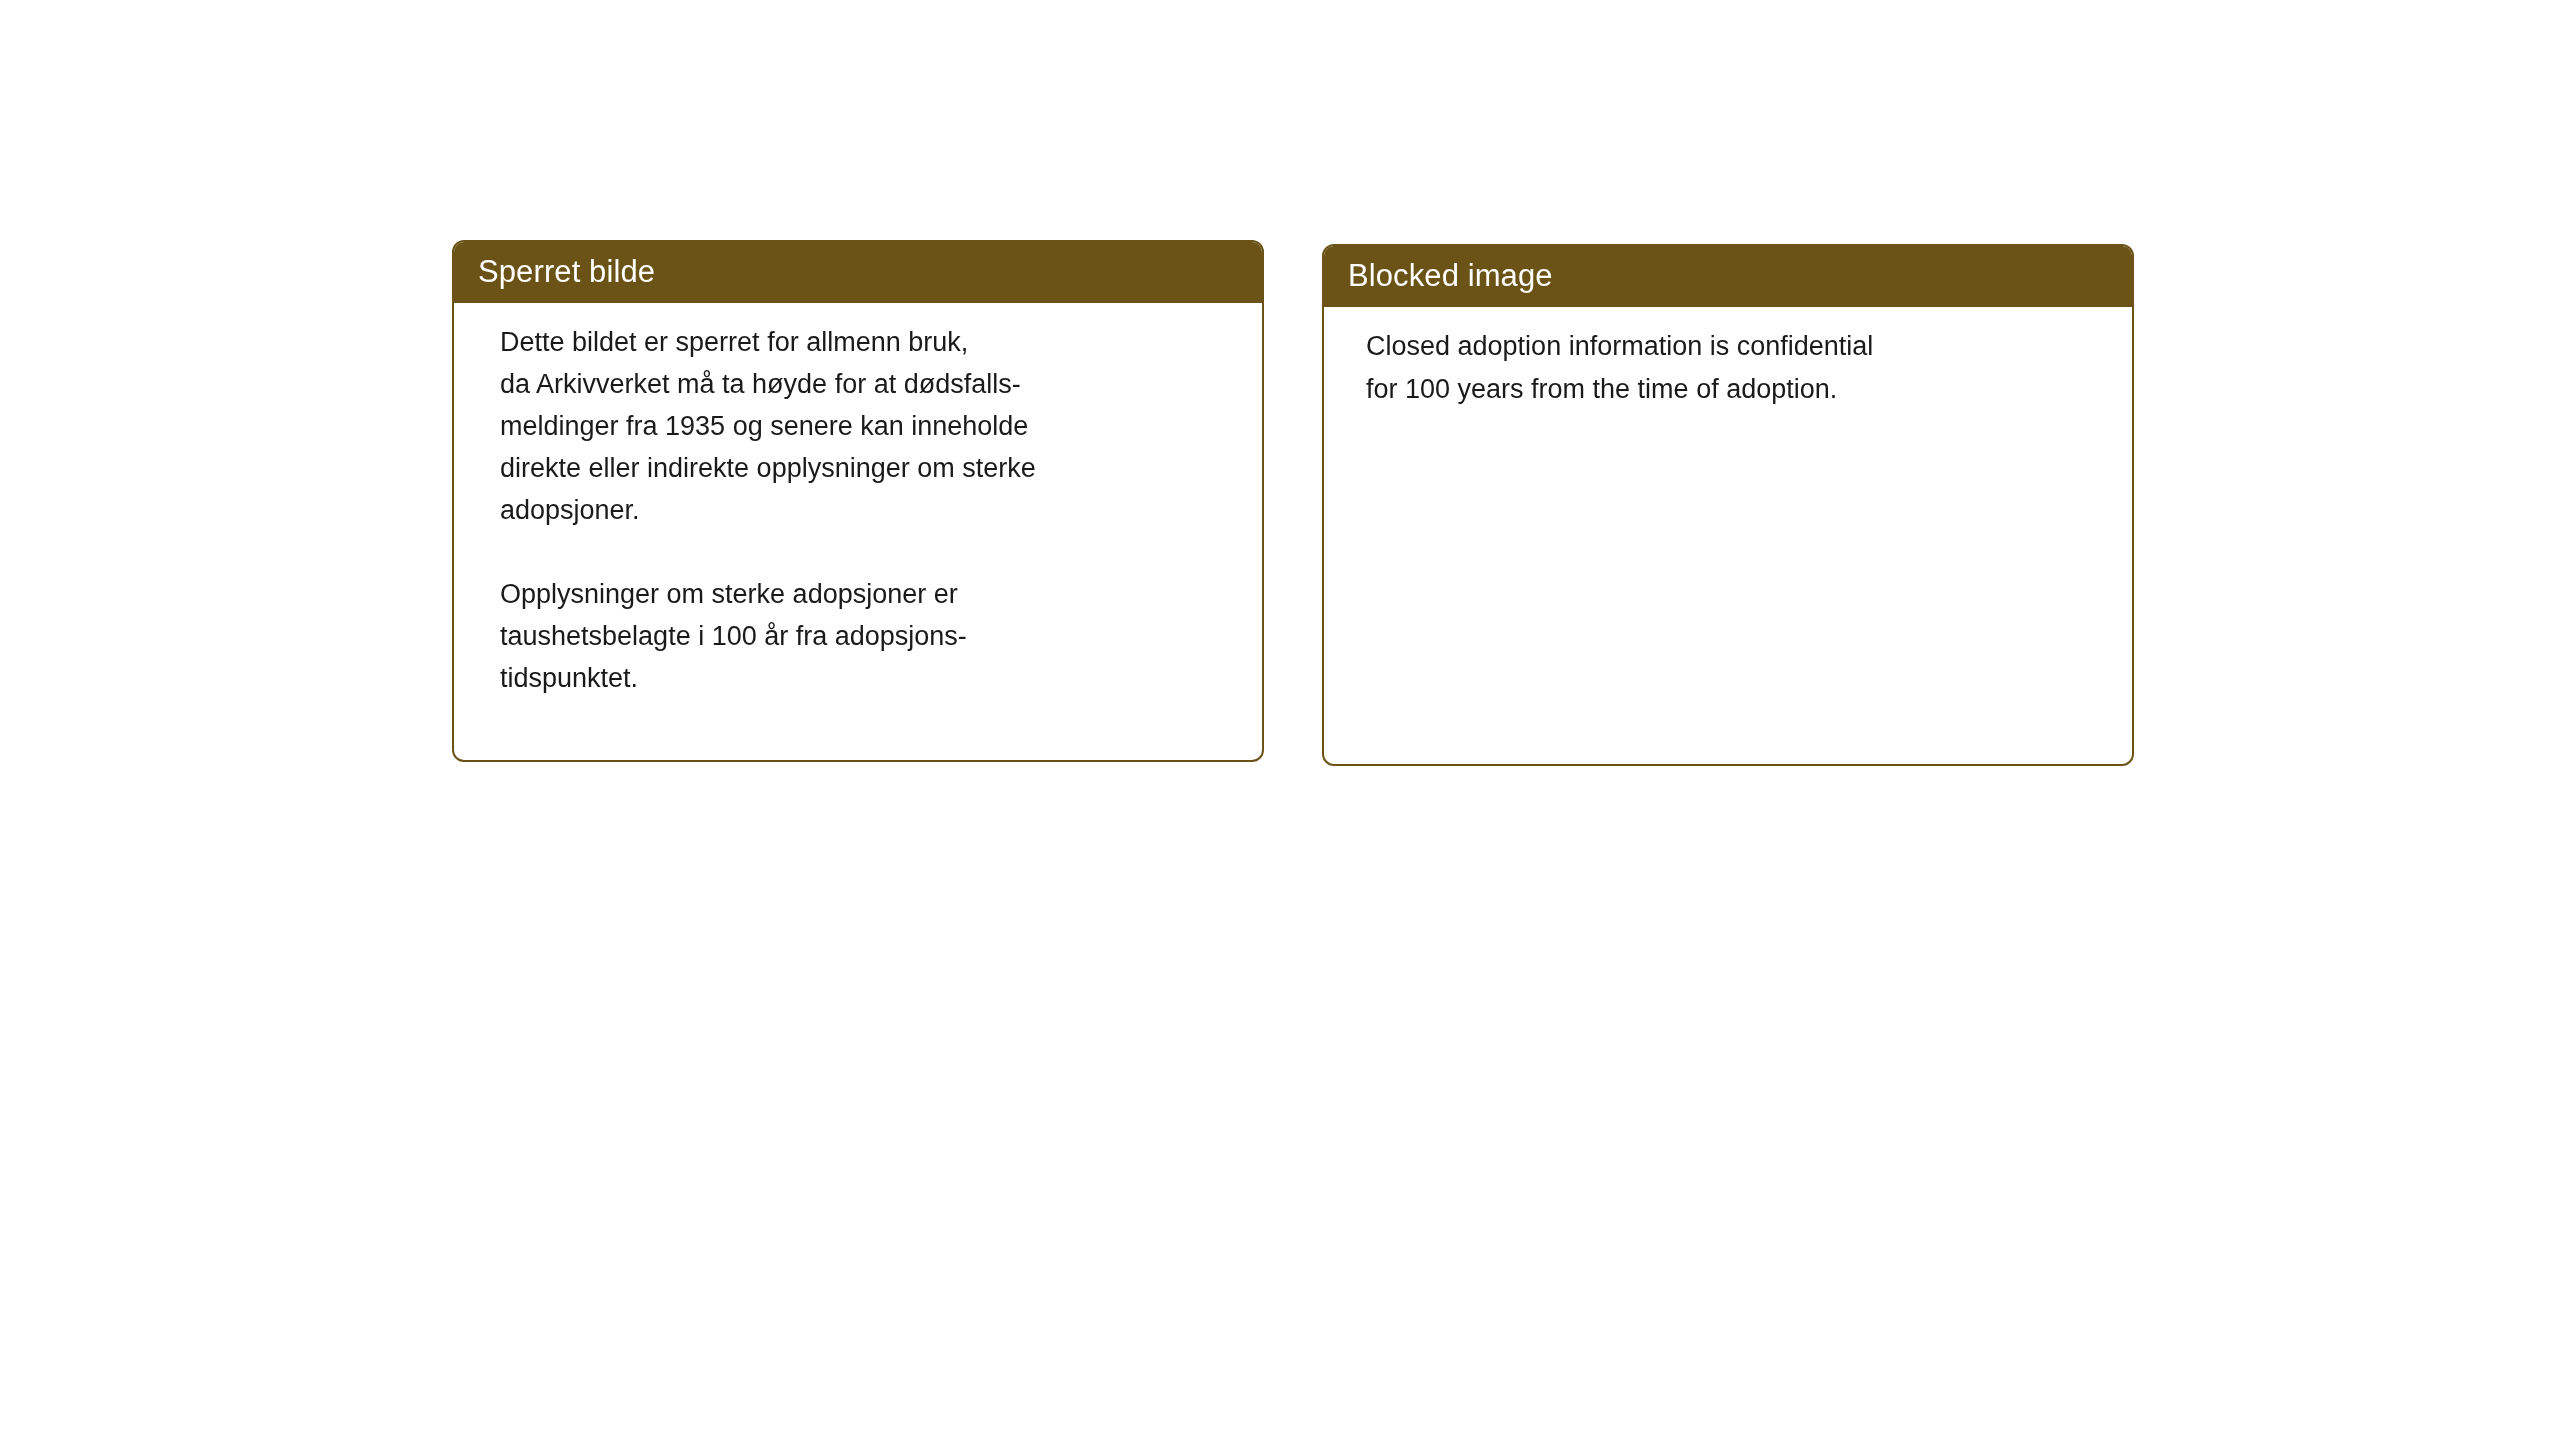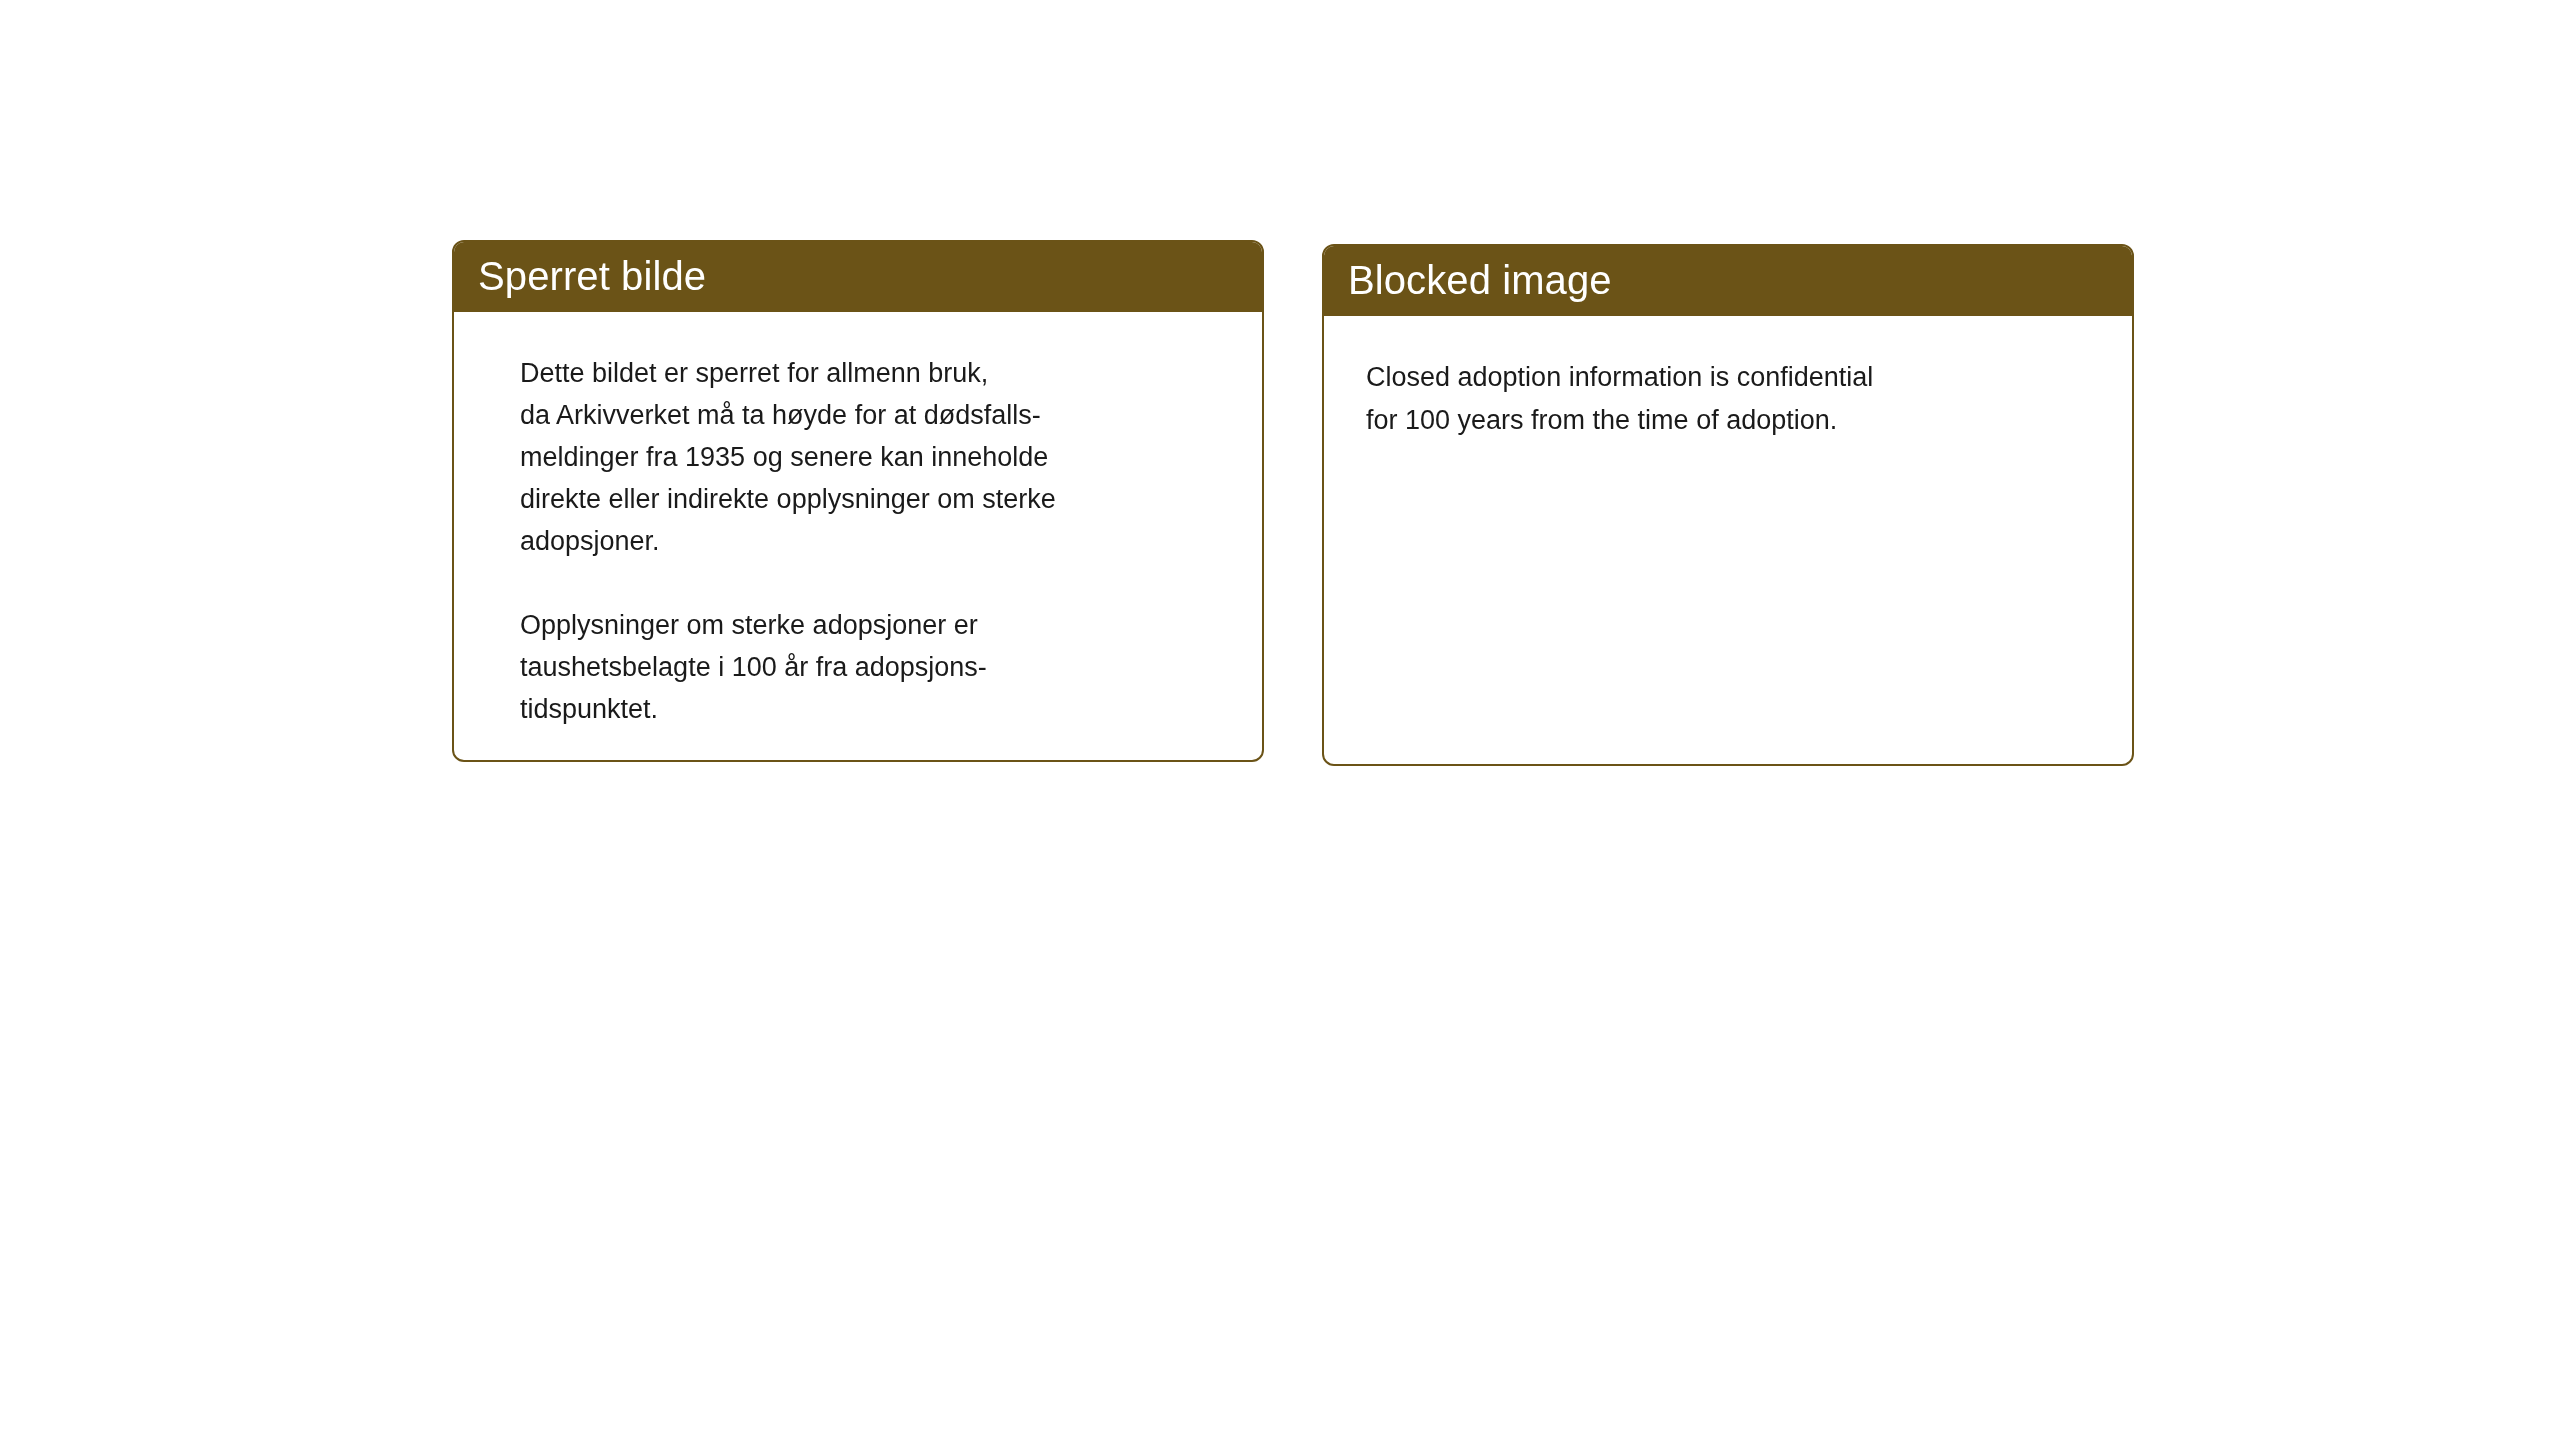--- a/index.html
+++ b/index.html
@@ -23,29 +23,28 @@
     position: absolute;
     box-sizing: border-box;
     border: 2px solid #6b5317;
     border-radius: 12px;
     background: #ffffff;
     overflow: hidden;
   }
   .panel-header {
     background: #6b5317;
     color: #ffffff;
-    font-size: 40px;
+    font-size: 31px;
     line-height: 1;
     padding: 14px 0 16px 24px;
     letter-spacing: 0.1px;
     font-weight: 400;
   }
   .panel-body {
-    padding: 18px 26px 22px 66px;
-    margin-top: 22px;
+    padding: 18px 26px 22px 46px;
   }
   .para {
     font-size: 27px;
     line-height: 42px;
     color: #1a1a1a;
     margin: 0;
     white-space: pre-line;
   }
   .para + .para {
     margin-top: 42px;

